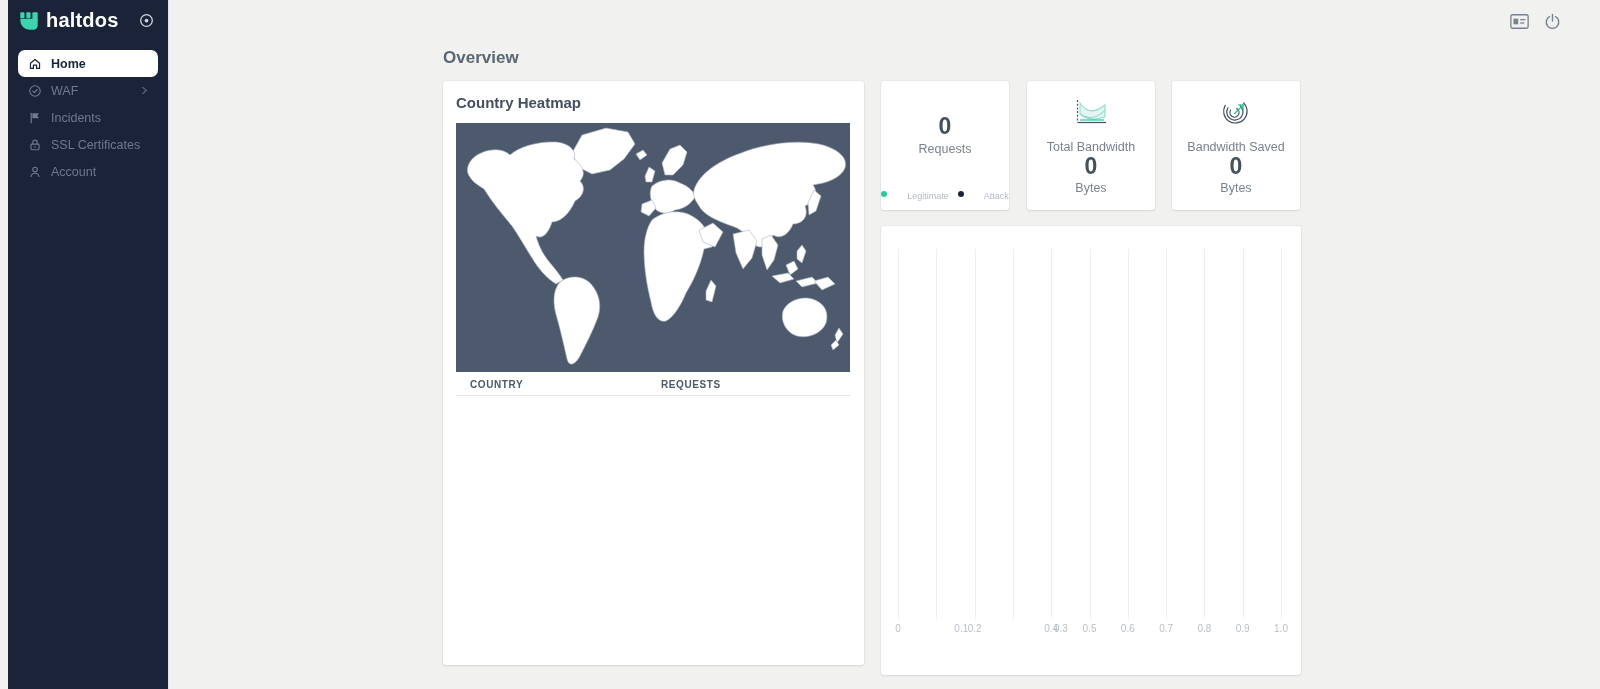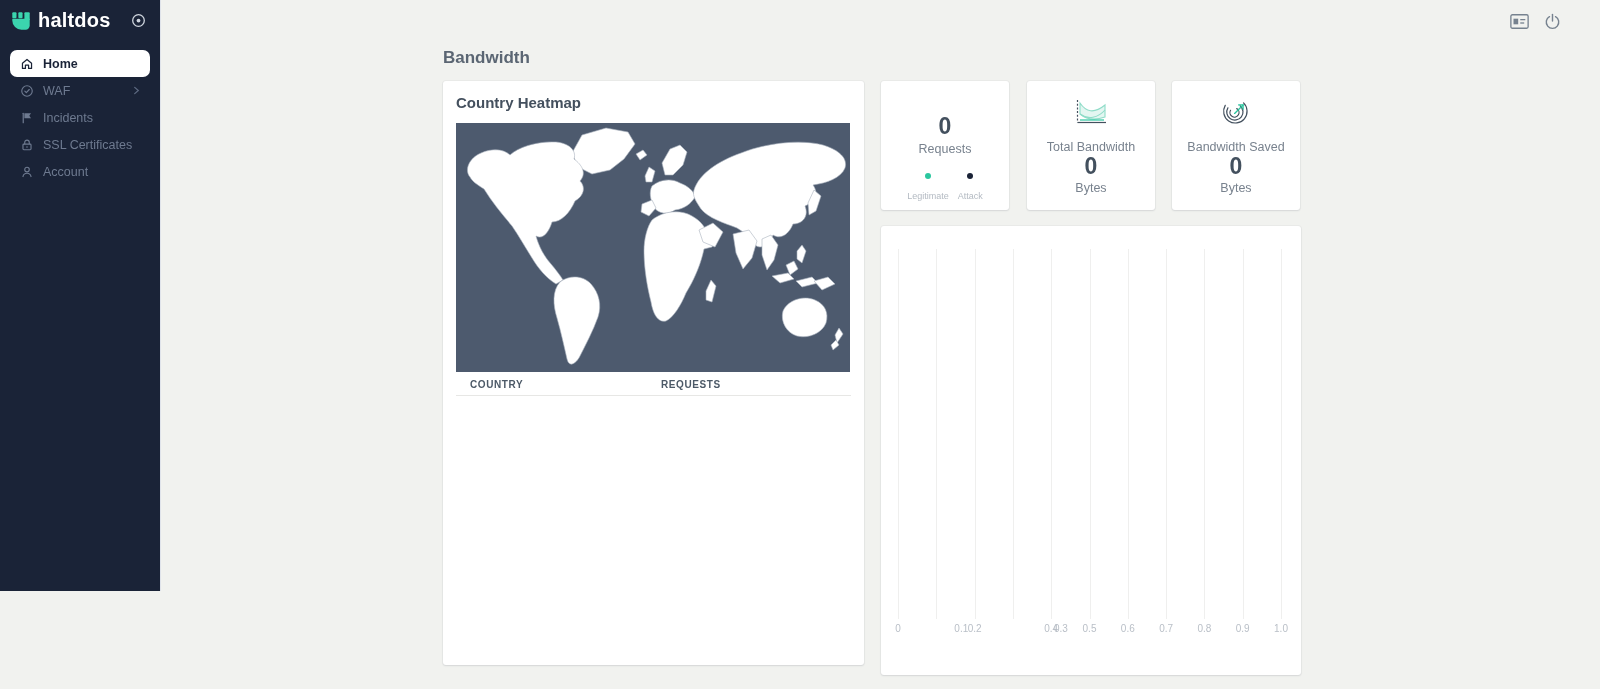--- a/index.html
+++ b/index.html
@@ -1,21 +1,21 @@
 <!DOCTYPE html>
 <html><head>
 <meta charset="utf-8">
 <style>
   * { margin:0; padding:0; box-sizing:border-box; }
   html,body { width:1600px; height:689px; }
   body { font-family:"Liberation Sans", sans-serif; background:#f1f2ef; overflow:hidden; }
   .app { position:relative; width:1600px; height:689px; }
 
   
-  .sidebar { position:absolute; left:0; top:0; width:161px; height:591px;
+  .sidebar { position:absolute; left:8px; top:0; width:161px; height:689px;
              background:#1a2337; border-right:1px solid #dfe3ea; }
   .logo-row { display:flex; align-items:center; padding:9px 12px 9px 10px; }
   .logo-mark { width:22px; height:22px; flex:0 0 auto; }
   .logo-text { color:#ffffff; font-size:20px; font-weight:bold; margin-left:6px; letter-spacing:0.2px; }
   .target-btn { margin-left:auto; background:none; border:none; cursor:pointer; color:#cfd5de;
                 display:flex; align-items:center; padding:2px; }
   .nav { position:absolute; top:50px; left:10px; right:10px; }
   .nav-item { display:flex; align-items:center; height:27px; padding:0 9px; border-radius:7px;
               color:#6e7a90; font-size:12.5px; cursor:pointer; }
   .nav-item .nav-icon { width:15px; height:15px; display:flex; align-items:center; justify-content:center; }
@@ -47,21 +47,21 @@
   .stat-card { width:128px; height:129px; display:flex; flex-direction:column; align-items:center; }
   .stat-requests { left:881px; top:81px; padding-top:33px; }
   .stat-bw  { left:1027px; top:81px; padding-top:13px; }
   .stat-saved { left:1172px; top:81px; padding-top:13px; }
   .stat-num { font-size:23px; font-weight:bold; color:#43505e; line-height:1.1; }
   .stat-label { font-size:12.5px; color:#78828e; margin-top:3px; }
   .stat-unit { font-size:12.5px; color:#78828e; margin-top:2px; }
   .stat-icon { height:36px; display:flex; align-items:center; justify-content:center; margin-bottom:7px; }
   .legend { position:absolute; bottom:9px; left:0; right:0; display:flex; justify-content:center;
             align-items:center; gap:9px; font-size:9px; color:#b3bac2; }
-  .legend-item { display:flex; align-items:center; gap:12px;flex-direction:column; }
+  .legend-item { display:flex; align-items:flex-start; gap:20px; }
   .legend-dot { width:6px; height:6px; border-radius:50%; display:inline-block; }
 
   
   .owasp-card { left:881px; top:226px; width:420px; height:449px; padding:13px; }
   .plot { position:relative; margin-left:4px; width:383px; height:370px; margin-top:10px; }
   .gridline { position:absolute; top:0; bottom:0; width:1px; background:#efefee; }
   .xlabels { position:relative; margin-left:4px; width:383px; height:13px; margin-top:4px; }
   .xlabel { position:absolute; top:0; transform:translateX(-50%); font-size:10px; color:#b9bfc7; }
 </style>
 </head>
@@ -158,21 +158,21 @@
       </svg>
     </button>
     <button class="icon-btn" aria-label="logout">
       <svg viewBox="0 0 18 18" width="17" height="17" fill="none" stroke="currentColor" stroke-width="1.5" stroke-linecap="round">
         <path d="M5.8 3.9 A6.6 6.6 0 1 0 12.2 3.9"></path>
         <line x1="9" y1="1.6" x2="9" y2="8.6"></line>
       </svg>
     </button>
   </div>
 
-  <h1 class="page-title">Bandwidth</h1>
+  <h1 class="page-title">Overview</h1>
 
   <section class="card heatmap-card">
     <div class="card-title">Country Heatmap</div>
     <div class="map-wrap">
       <svg viewBox="0 0 394 249" width="394" height="249">
         <rect x="0" y="0" width="394" height="249" fill="#4d5a6e"></rect>
         <g fill="#ffffff" stroke="#a9b2bd" stroke-width="0.6" stroke-linejoin="round">
 
           <path d="M122,44 L116,30 L126,12 L150,5 L172,9 L179,21 L168,36 L154,47 L136,51 Z"></path>
 

